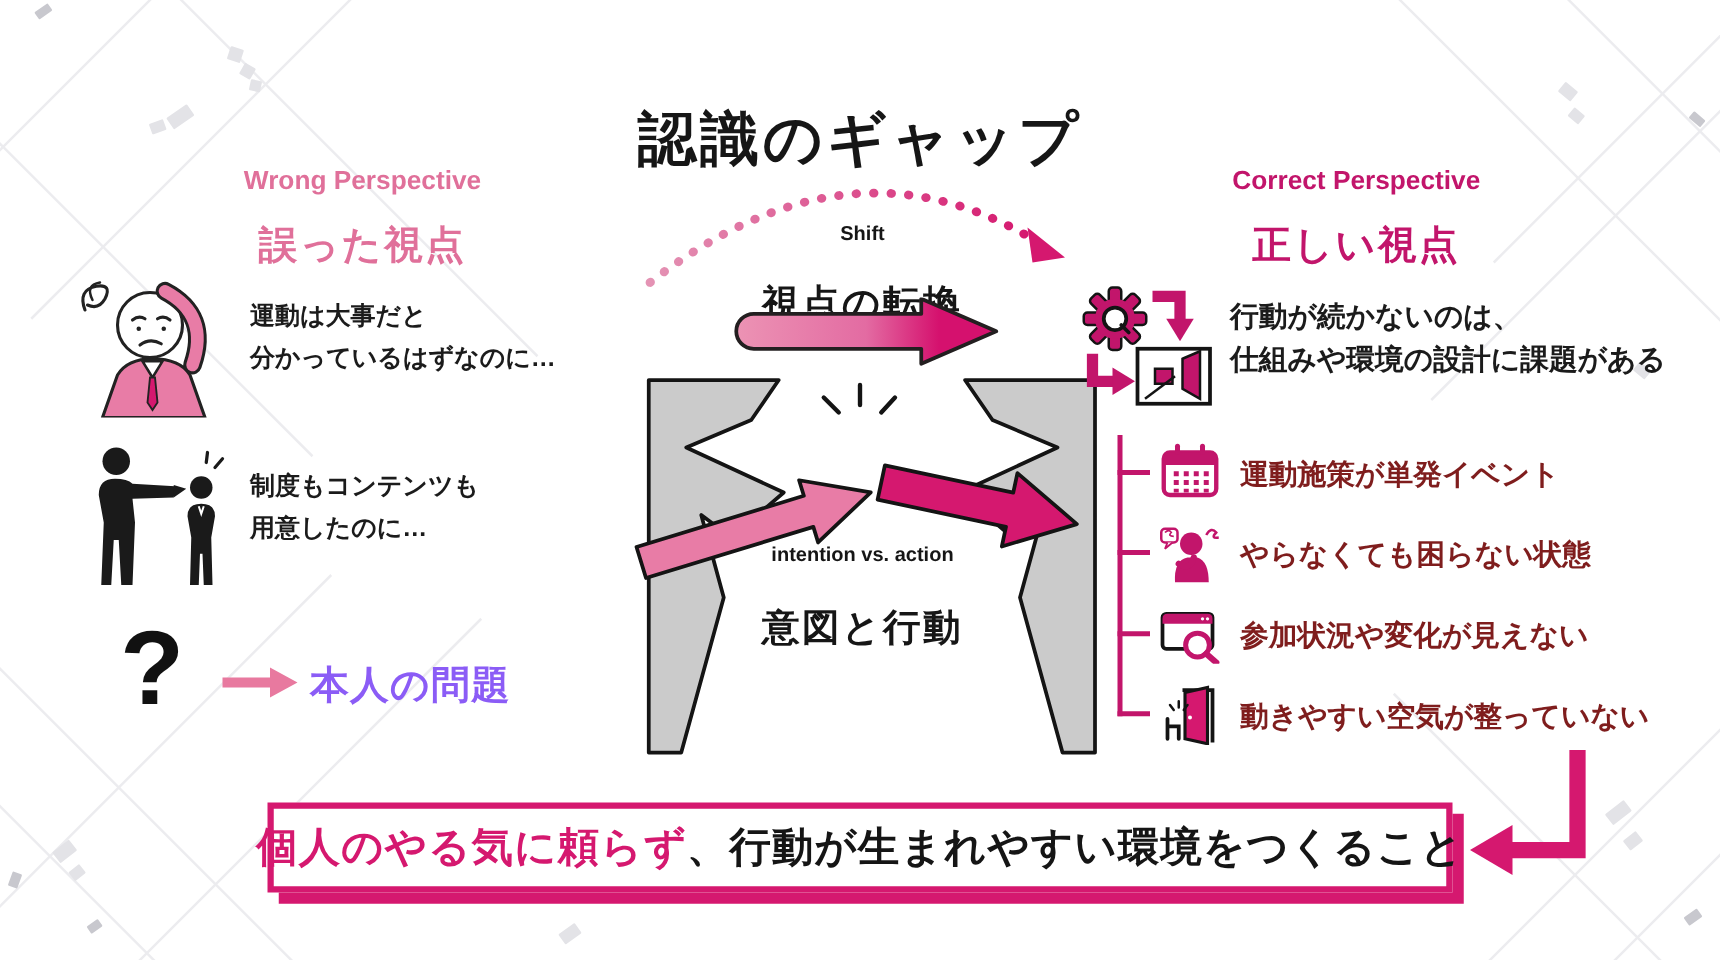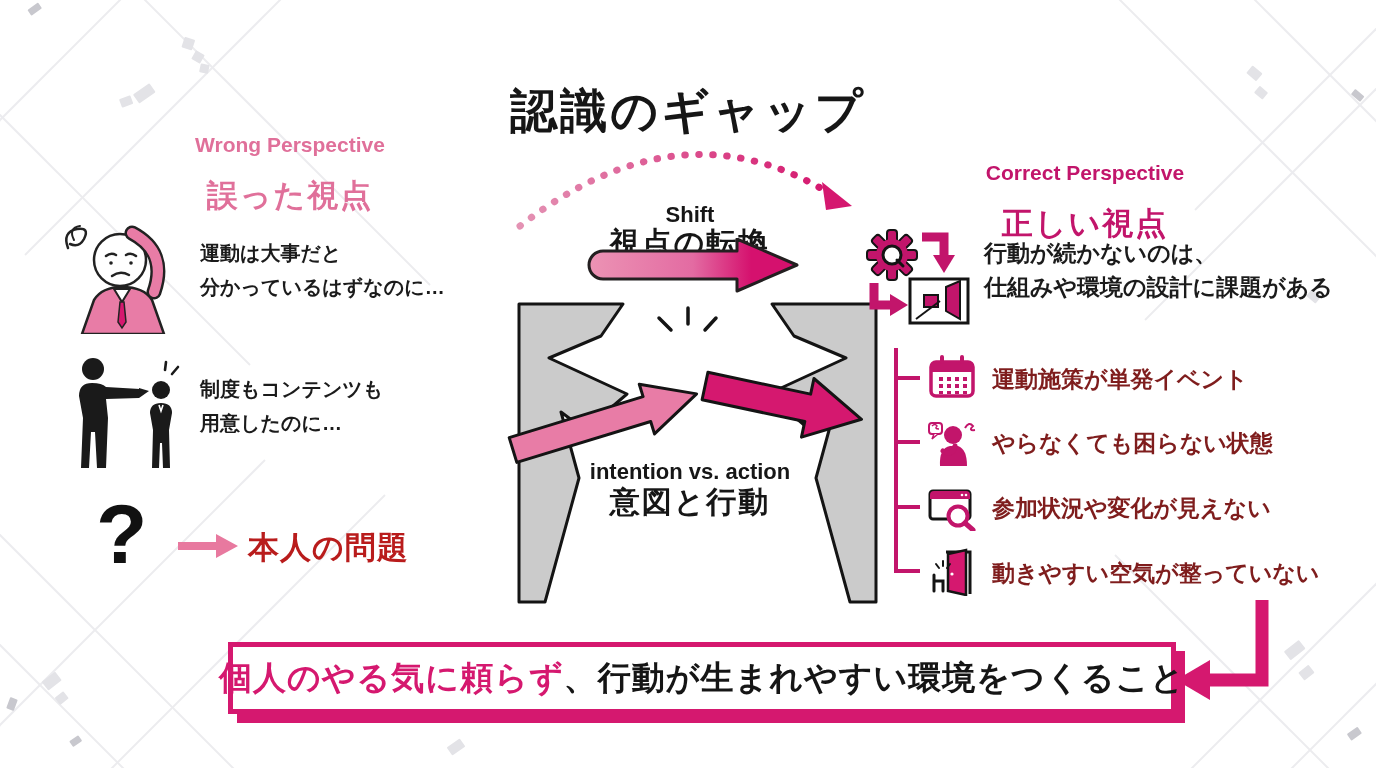--- a/index.html
+++ b/index.html
@@ -11,34 +11,34 @@
   .bg{position:absolute;inset:0;z-index:0;}
   .layer{position:absolute;inset:0;z-index:1;}
   .title{
     left:0;right:0;top:32px;text-align:center;
     font-size:47px;font-weight:900;letter-spacing:3px;color:#161616;margin-top:48px;
   }
   .col-header{text-align:center;line-height:1.15;}
   .col-header .en{font-size:21px;font-weight:800;display:block;}
   .col-header .ja{font-size:31px;font-weight:800;display:block;margin-top:21px;letter-spacing:2px;}
   .wrong{color:#e0709a;}
-  .correct{color:#c2156b;margin-top:28px;}
+  .correct{color:#c2156b;}
   .item-text{
     font-size:20px;font-weight:800;line-height:34px;white-space:pre-line;color:#1b1b1b;
   }
   .qmark{font-size:84px;font-weight:900;line-height:1;color:#111;}
-  .own-problem{font-size:31px;font-weight:800;color:#b91c1c;letter-spacing:1px;}
+  .own-problem{font-size:31px;font-weight:800;color:#8b5cf6;letter-spacing:1px;}
   .c-label{text-align:center;font-weight:800;color:#161616;}
-  .c-label.en{font-size:22px;margin-top:23px;}
+  .c-label.en{font-size:16px;}
   .c-label.ja{font-size:30px;letter-spacing:2px;margin-top:20px;}
   .list-line{background:#c2156b;}
   .r-item-text{font-size:23px;font-weight:800;color:#7f1d1d;white-space:nowrap;}
   .main-point{font-size:23px;font-weight:800;line-height:34px;white-space:pre-line;}
   .bottom-box{
-    left:228px;top:642px;width:938px;height:62px;
+    left:214px;top:642px;width:938px;height:62px;
     background:#fff;border:5px solid #d5186f;
     box-shadow:9px 9px 0 #d5186f;
     display:flex;align-items:center;justify-content:center;
     font-size:33px;font-weight:900;letter-spacing:1px;white-space:nowrap;
   }
   .bottom-box .hl{color:#d5186f;}
   .bottom-box .rest{color:#151515;}
 </style>
 </head>
 <body>

